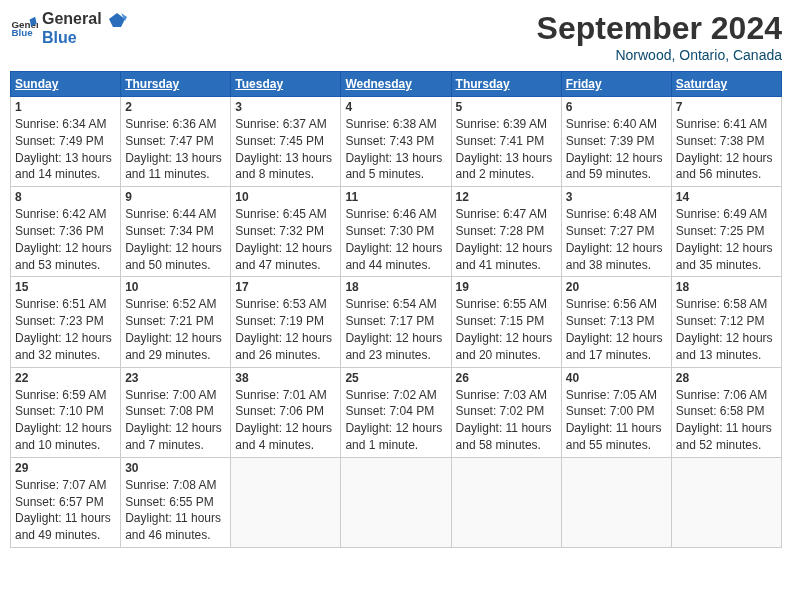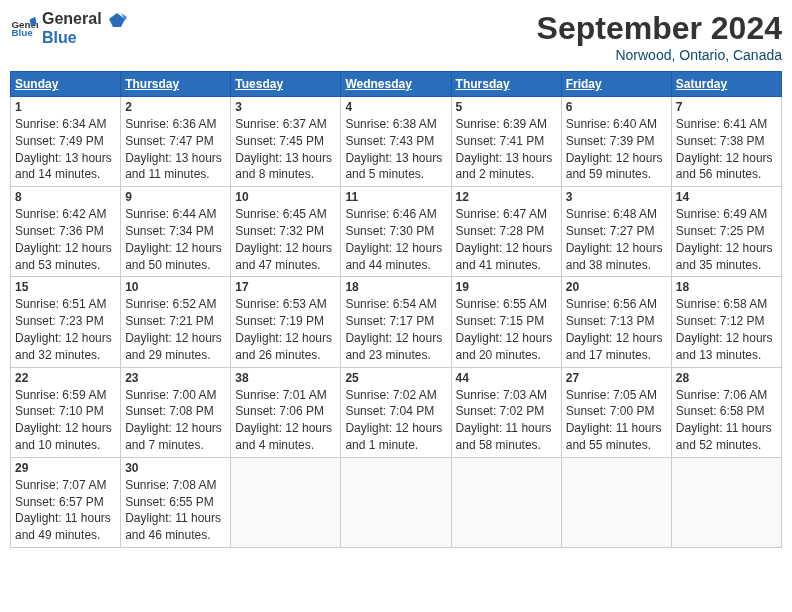--- a/index.html
+++ b/index.html
@@ -217,25 +217,25 @@
         </td>
         <td>
           <span class="day-num">38</span>
           <div class="day-info">Sunrise: 7:01 AM<br>Sunset: 7:06 PM<br>Daylight: 12 hours and 4 minutes.</div>
         </td>
         <td>
           <span class="day-num">25</span>
           <div class="day-info">Sunrise: 7:02 AM<br>Sunset: 7:04 PM<br>Daylight: 12 hours and 1 minute.</div>
         </td>
         <td>
-          <span class="day-num">44</span>
+          <span class="day-num">26</span>
           <div class="day-info">Sunrise: 7:03 AM<br>Sunset: 7:02 PM<br>Daylight: 11 hours and 58 minutes.</div>
         </td>
         <td>
-          <span class="day-num">27</span>
+          <span class="day-num">40</span>
           <div class="day-info">Sunrise: 7:05 AM<br>Sunset: 7:00 PM<br>Daylight: 11 hours and 55 minutes.</div>
         </td>
         <td>
           <span class="day-num">28</span>
           <div class="day-info">Sunrise: 7:06 AM<br>Sunset: 6:58 PM<br>Daylight: 11 hours and 52 minutes.</div>
         </td>
       </tr>
       <tr>
         <td>
           <span class="day-num">29</span>

